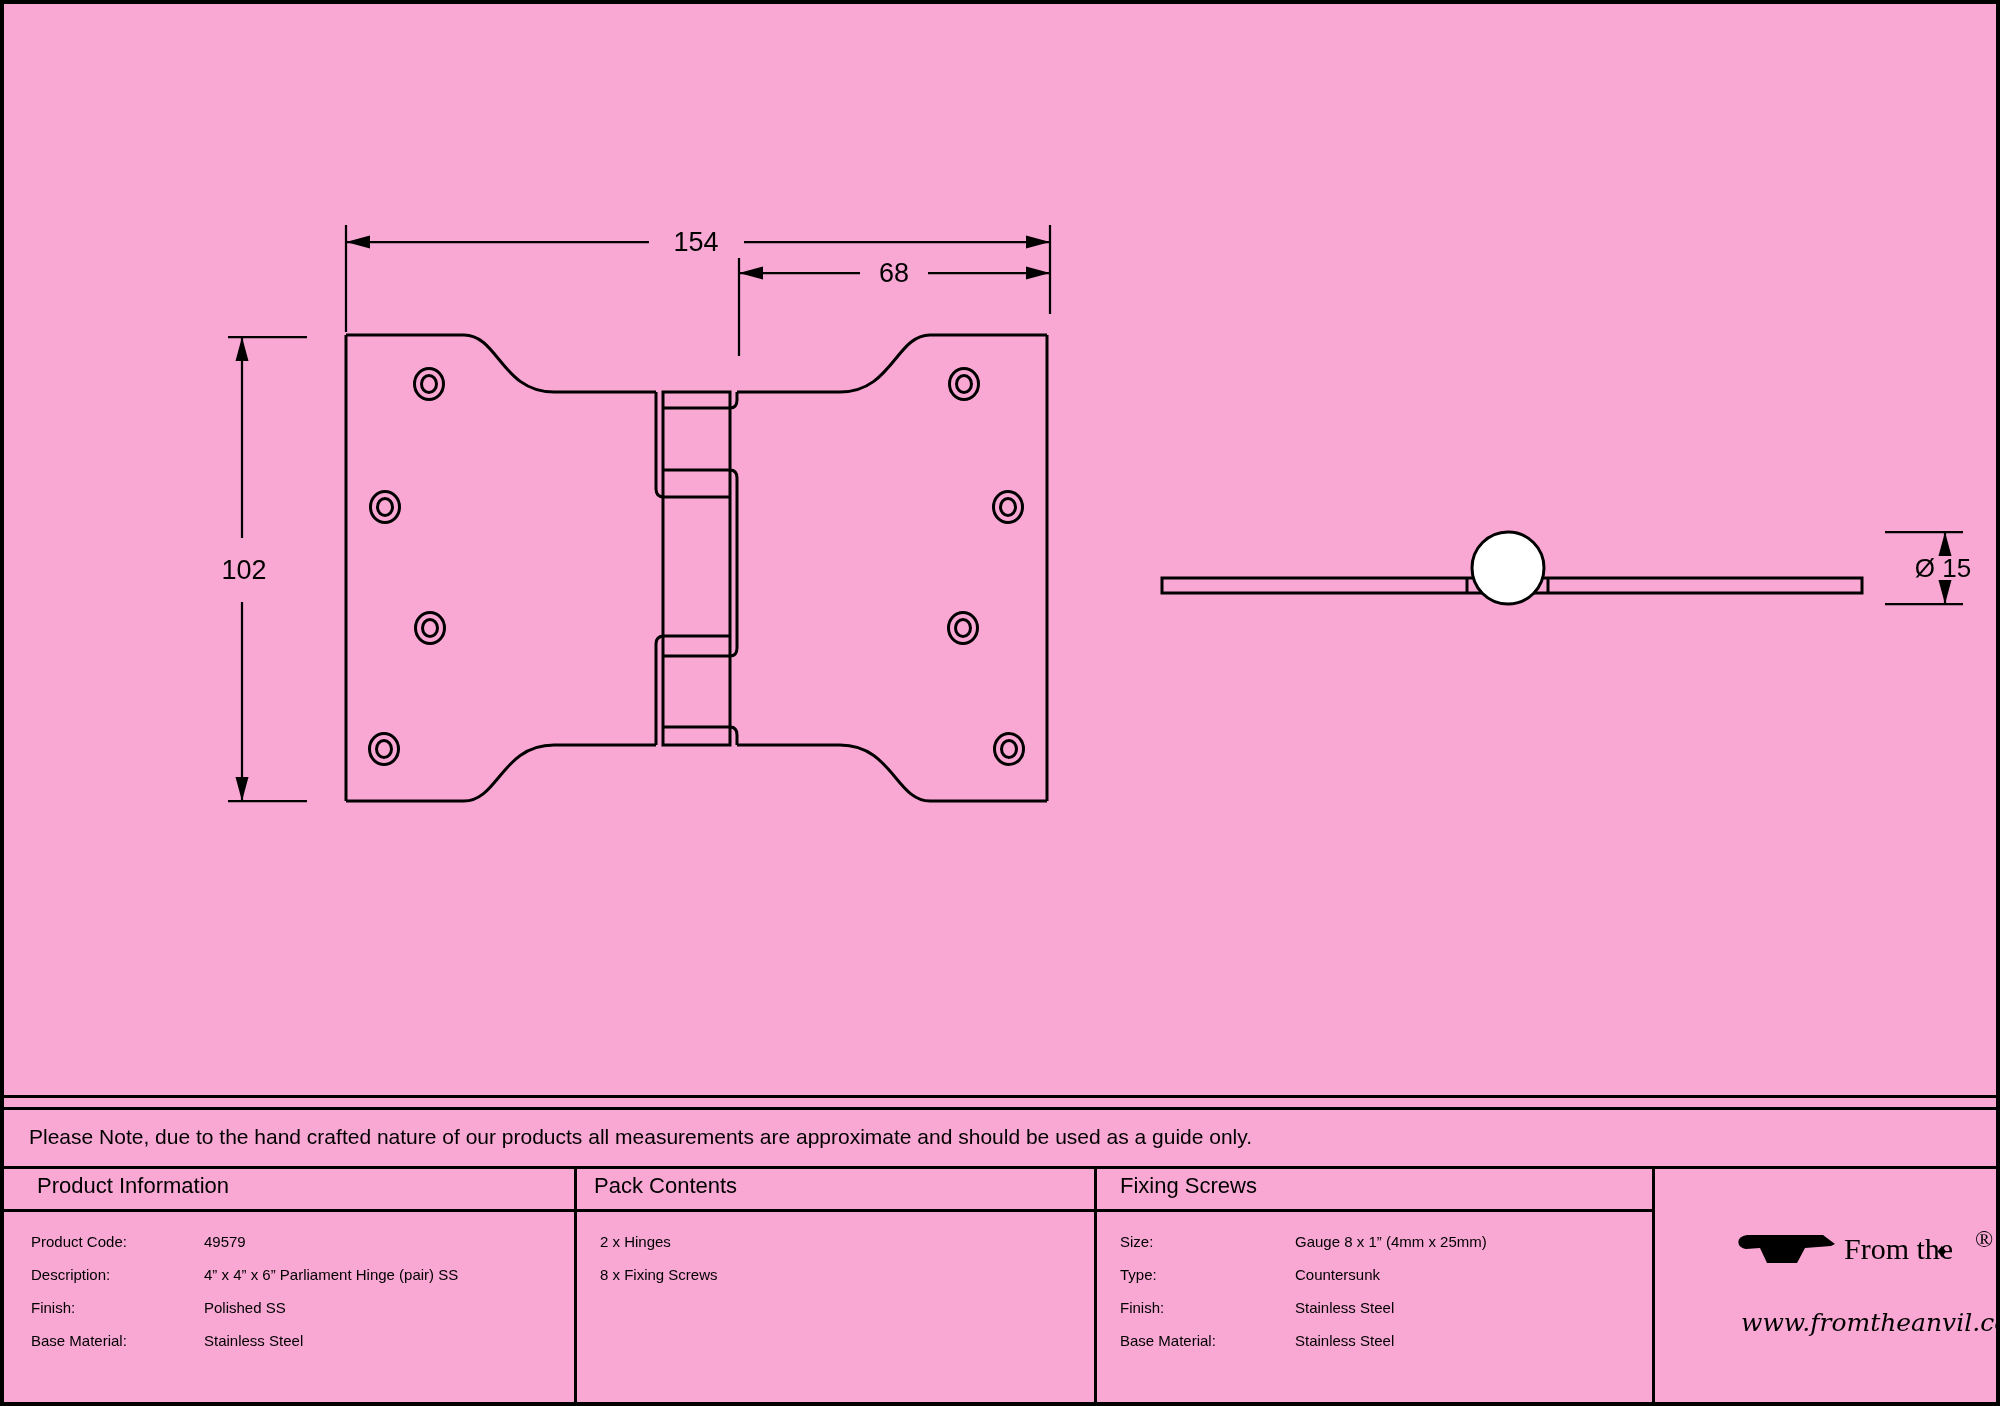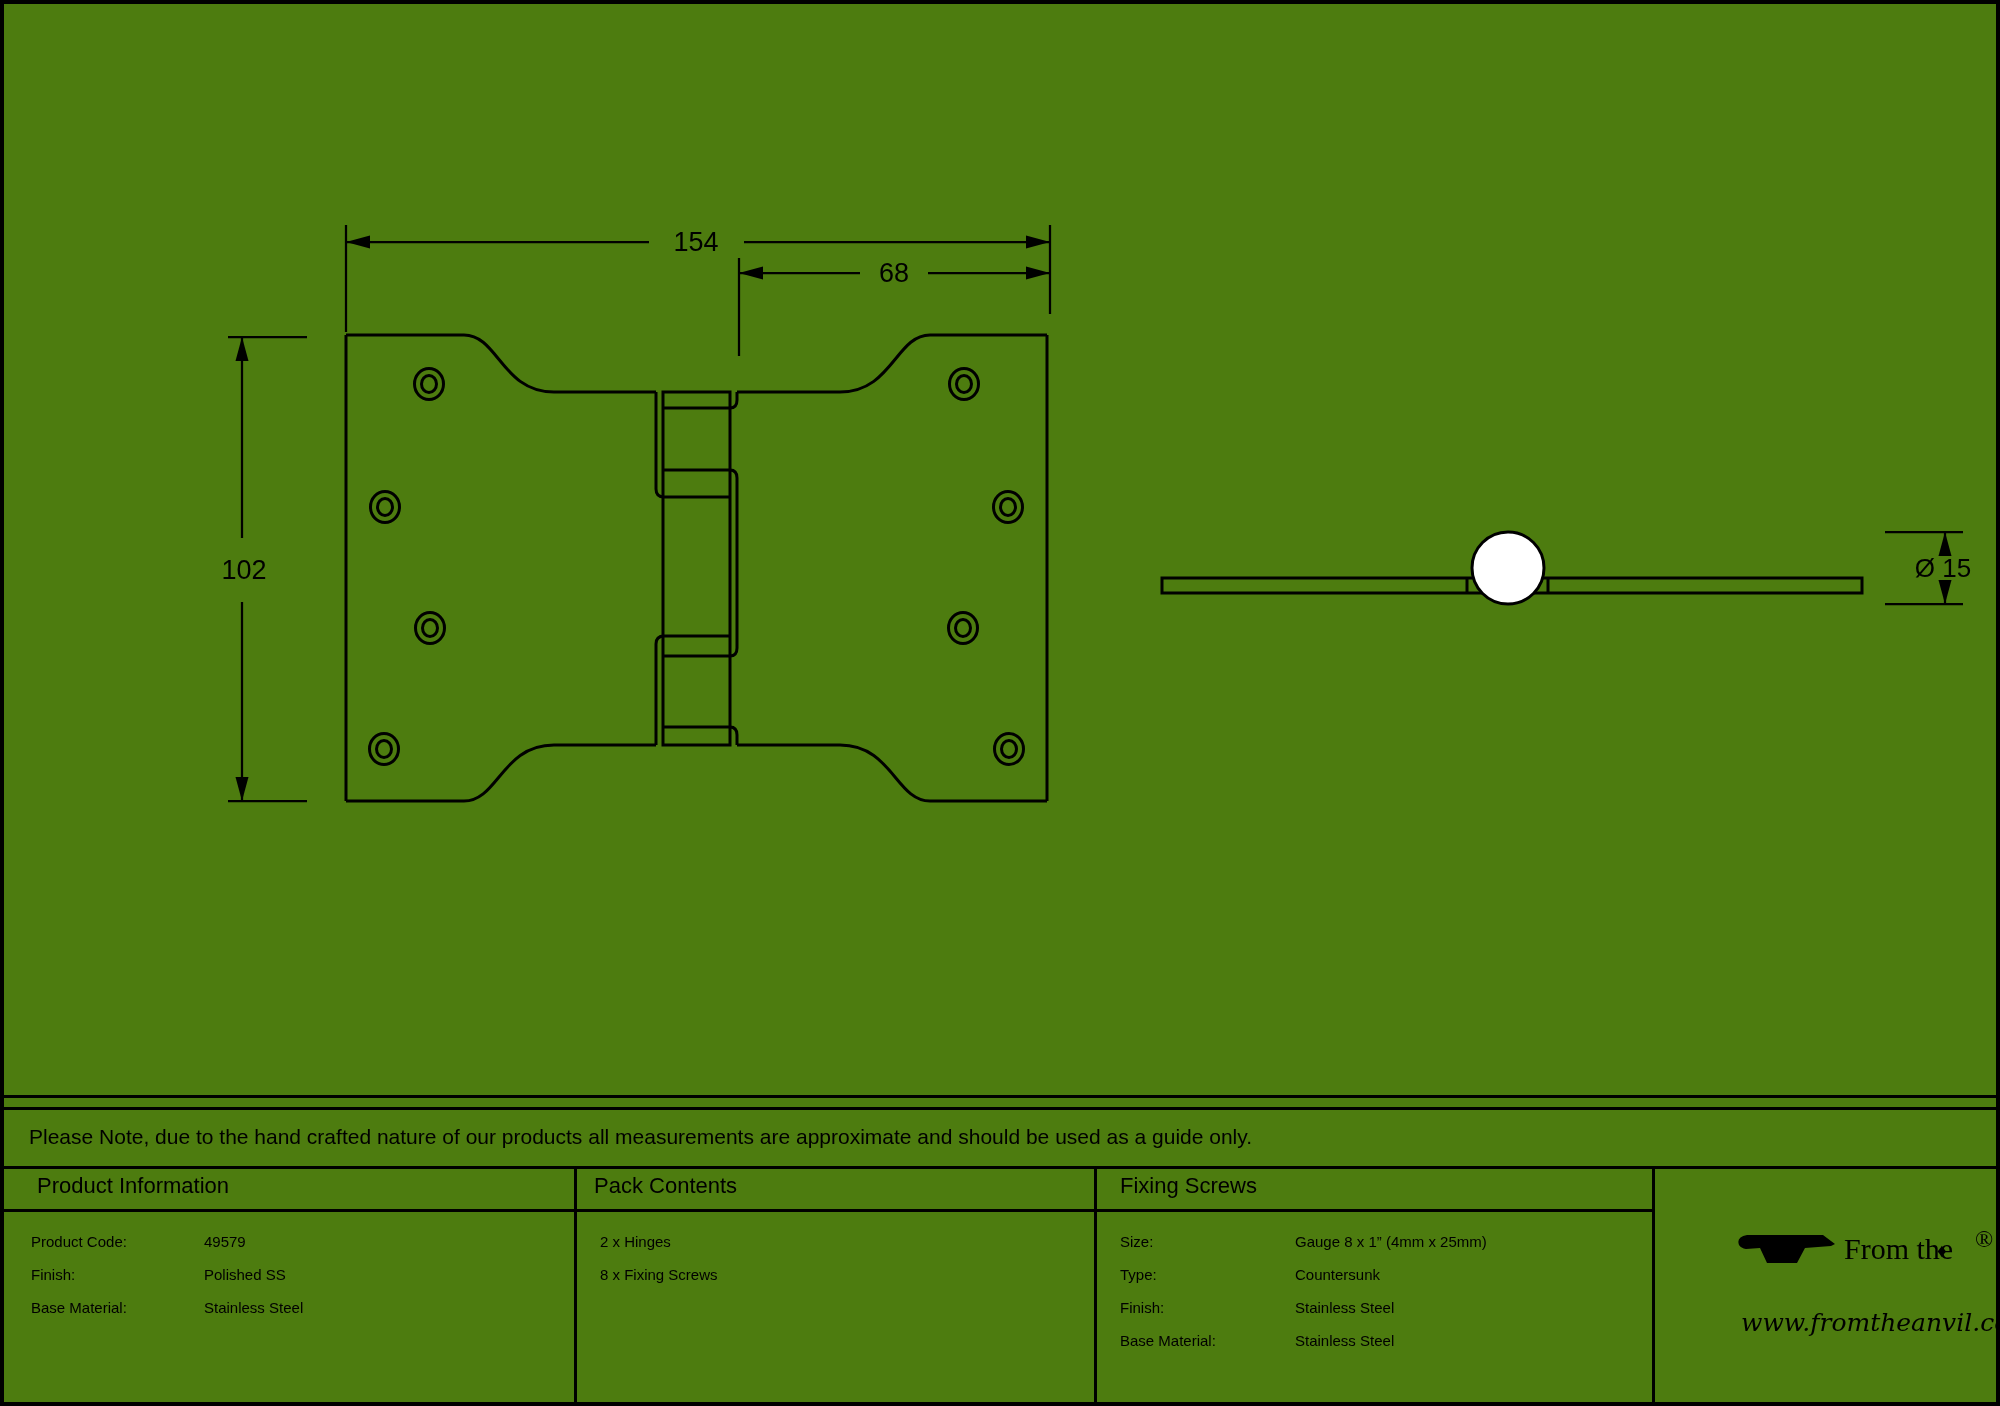--- a/index.html
+++ b/index.html
@@ -1,17 +1,17 @@
 <!DOCTYPE html>
 <html><head>
 <meta charset="utf-8">
 <style>
   html,body{margin:0;padding:0;background:#e8e8e8;}
   .page{
-    position:relative;width:2000px;height:1406px;background:#4d7c0f;
+    position:relative;width:2000px;height:1406px;background:#f9a8d4;
     border:4px solid #000;box-sizing:border-box;overflow:hidden;
     font-family:"Liberation Sans", sans-serif;color:#000;
   }
   .abs{position:absolute;}
   .hline{position:absolute;background:#000;height:3px;}
   .vline{position:absolute;background:#000;width:3px;}
   .cell-header{
     position:absolute;top:1159px;height:46px;display:flex;align-items:center;
     font-size:22px;
   }
@@ -166,20 +166,24 @@
   <div class="cell-header" style="left:1090px;width:456px;padding-left:26px;box-sizing:border-box;">
     <span>Fixing Screws</span>
   </div>
 
   <div class="kv-table" style="left:27px;width:520px;">
     <div class="kv-row">
       <span class="kv-label">Product Code:</span>
       <span class="kv-value">49579</span>
     </div>
     <div class="kv-row">
+      <span class="kv-label">Description:</span>
+      <span class="kv-value">4” x 4” x 6” Parliament Hinge (pair) SS</span>
+    </div>
+    <div class="kv-row">
       <span class="kv-label">Finish:</span>
       <span class="kv-value">Polished SS</span>
     </div>
     <div class="kv-row">
       <span class="kv-label">Base Material:</span>
       <span class="kv-value">Stainless Steel</span>
     </div>
   </div>
 
   <div class="list-table" style="left:596px;width:470px;">

